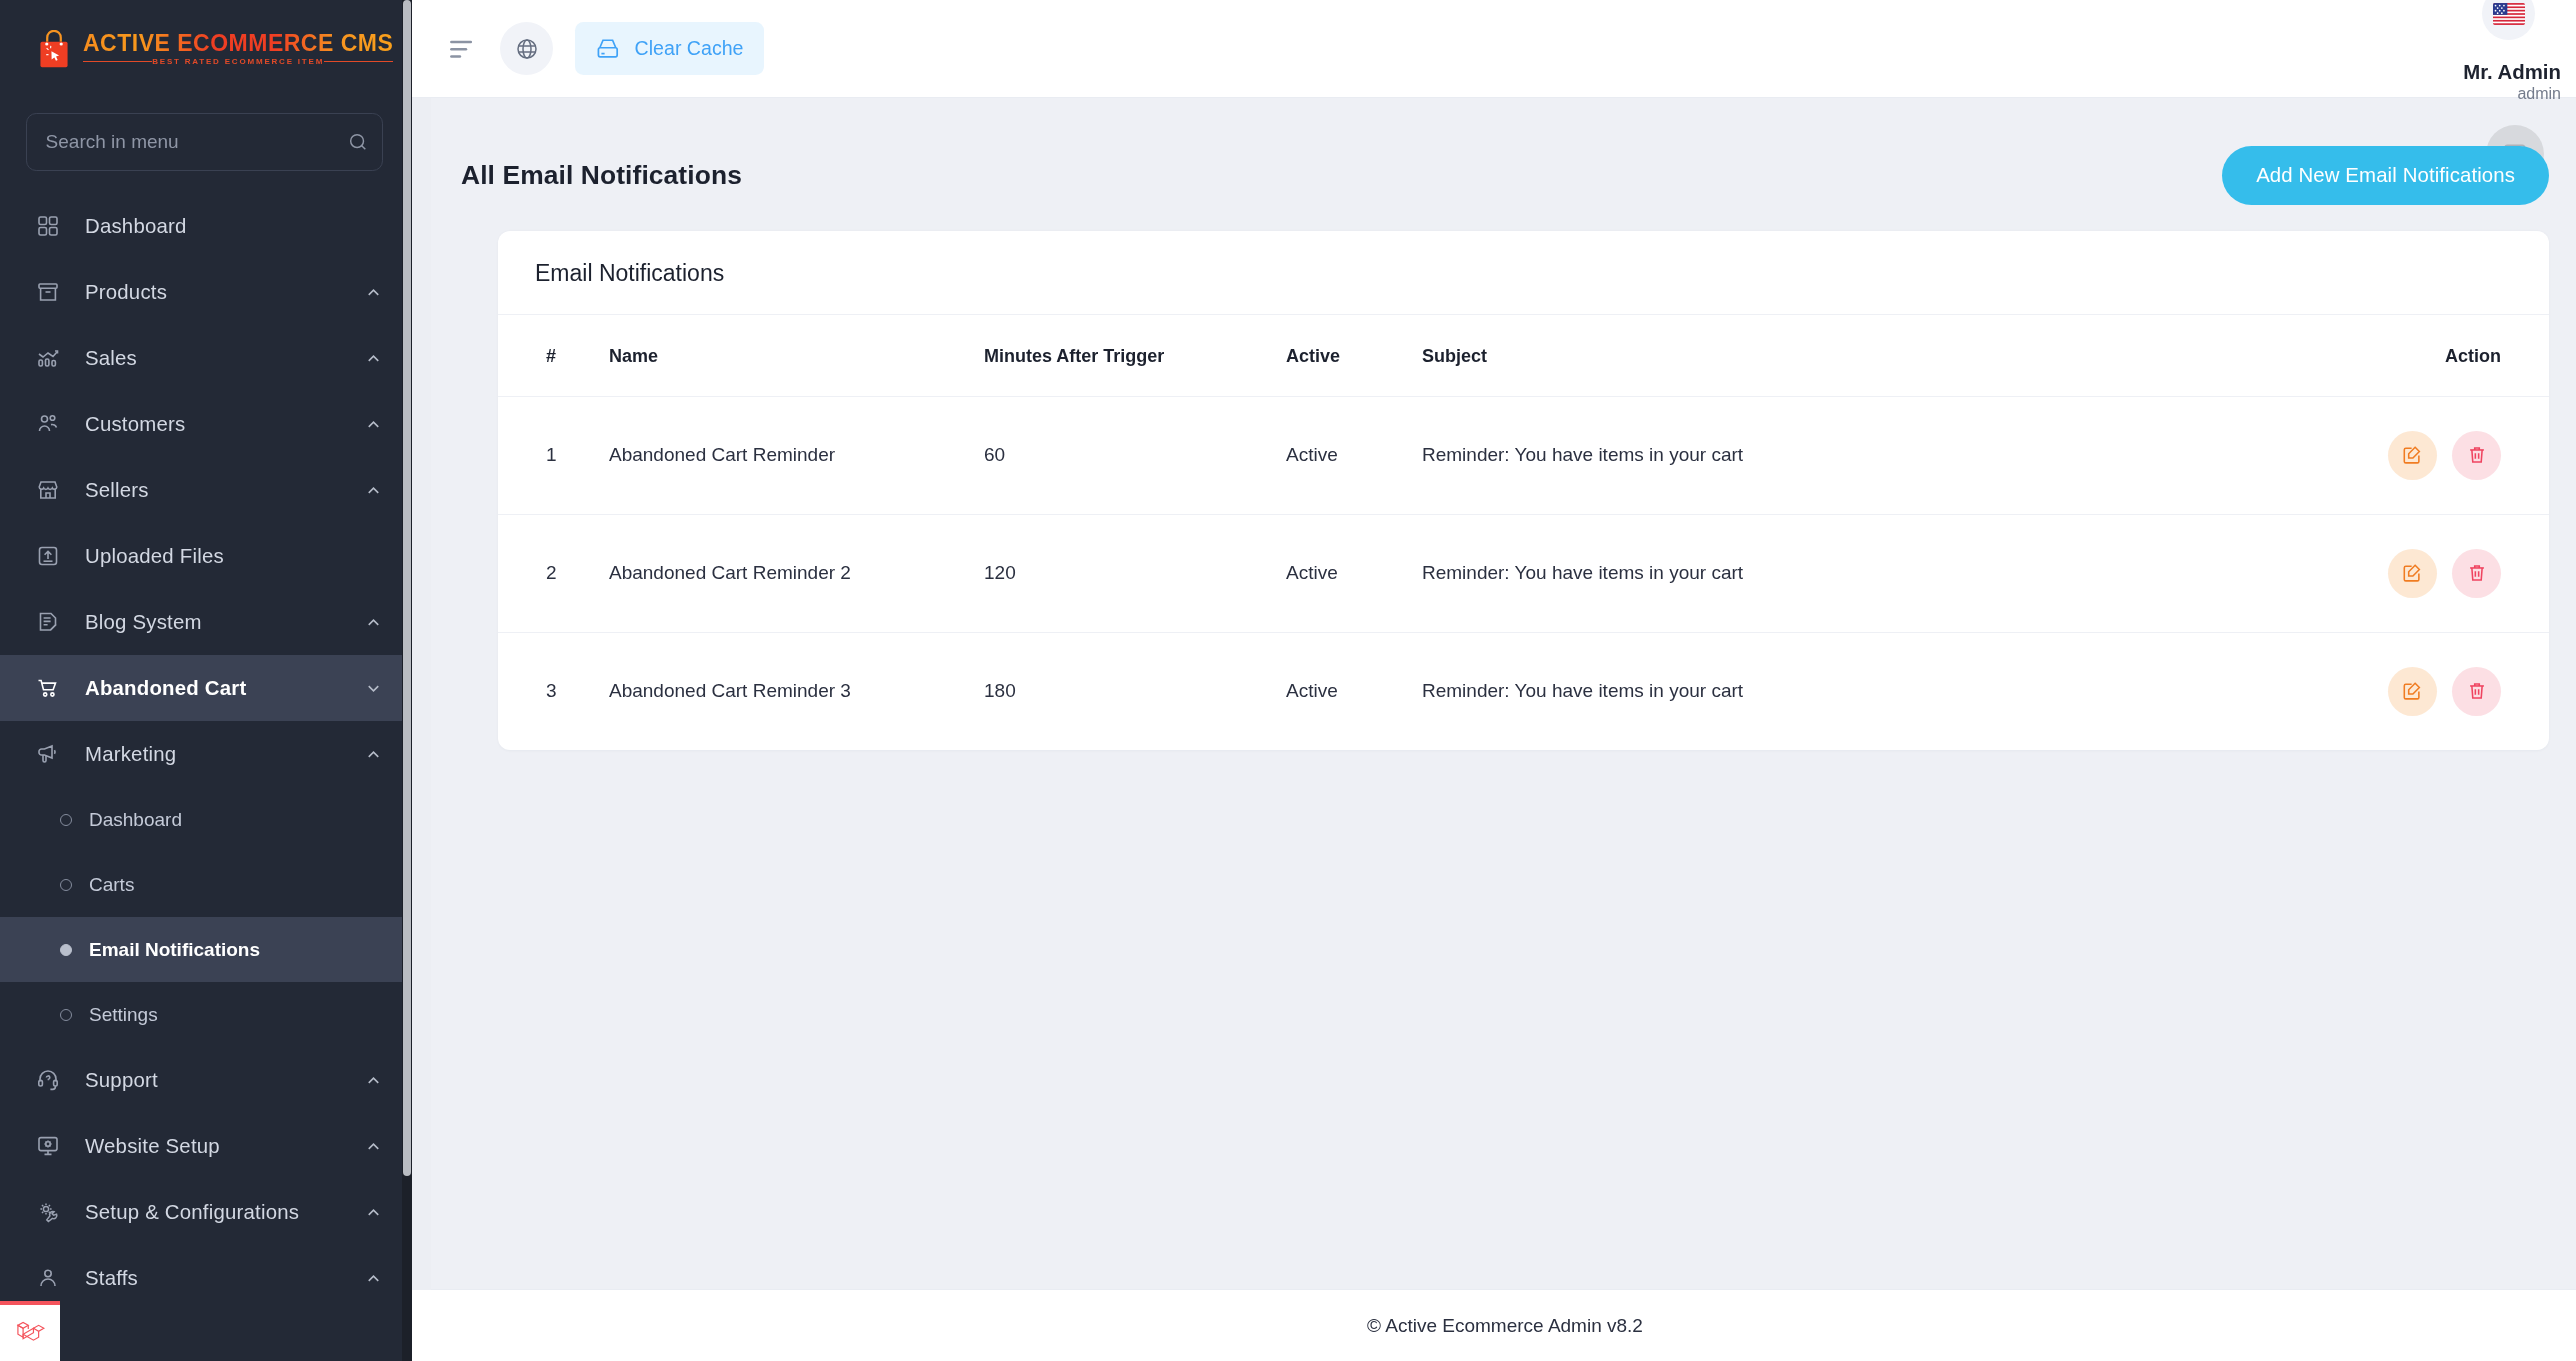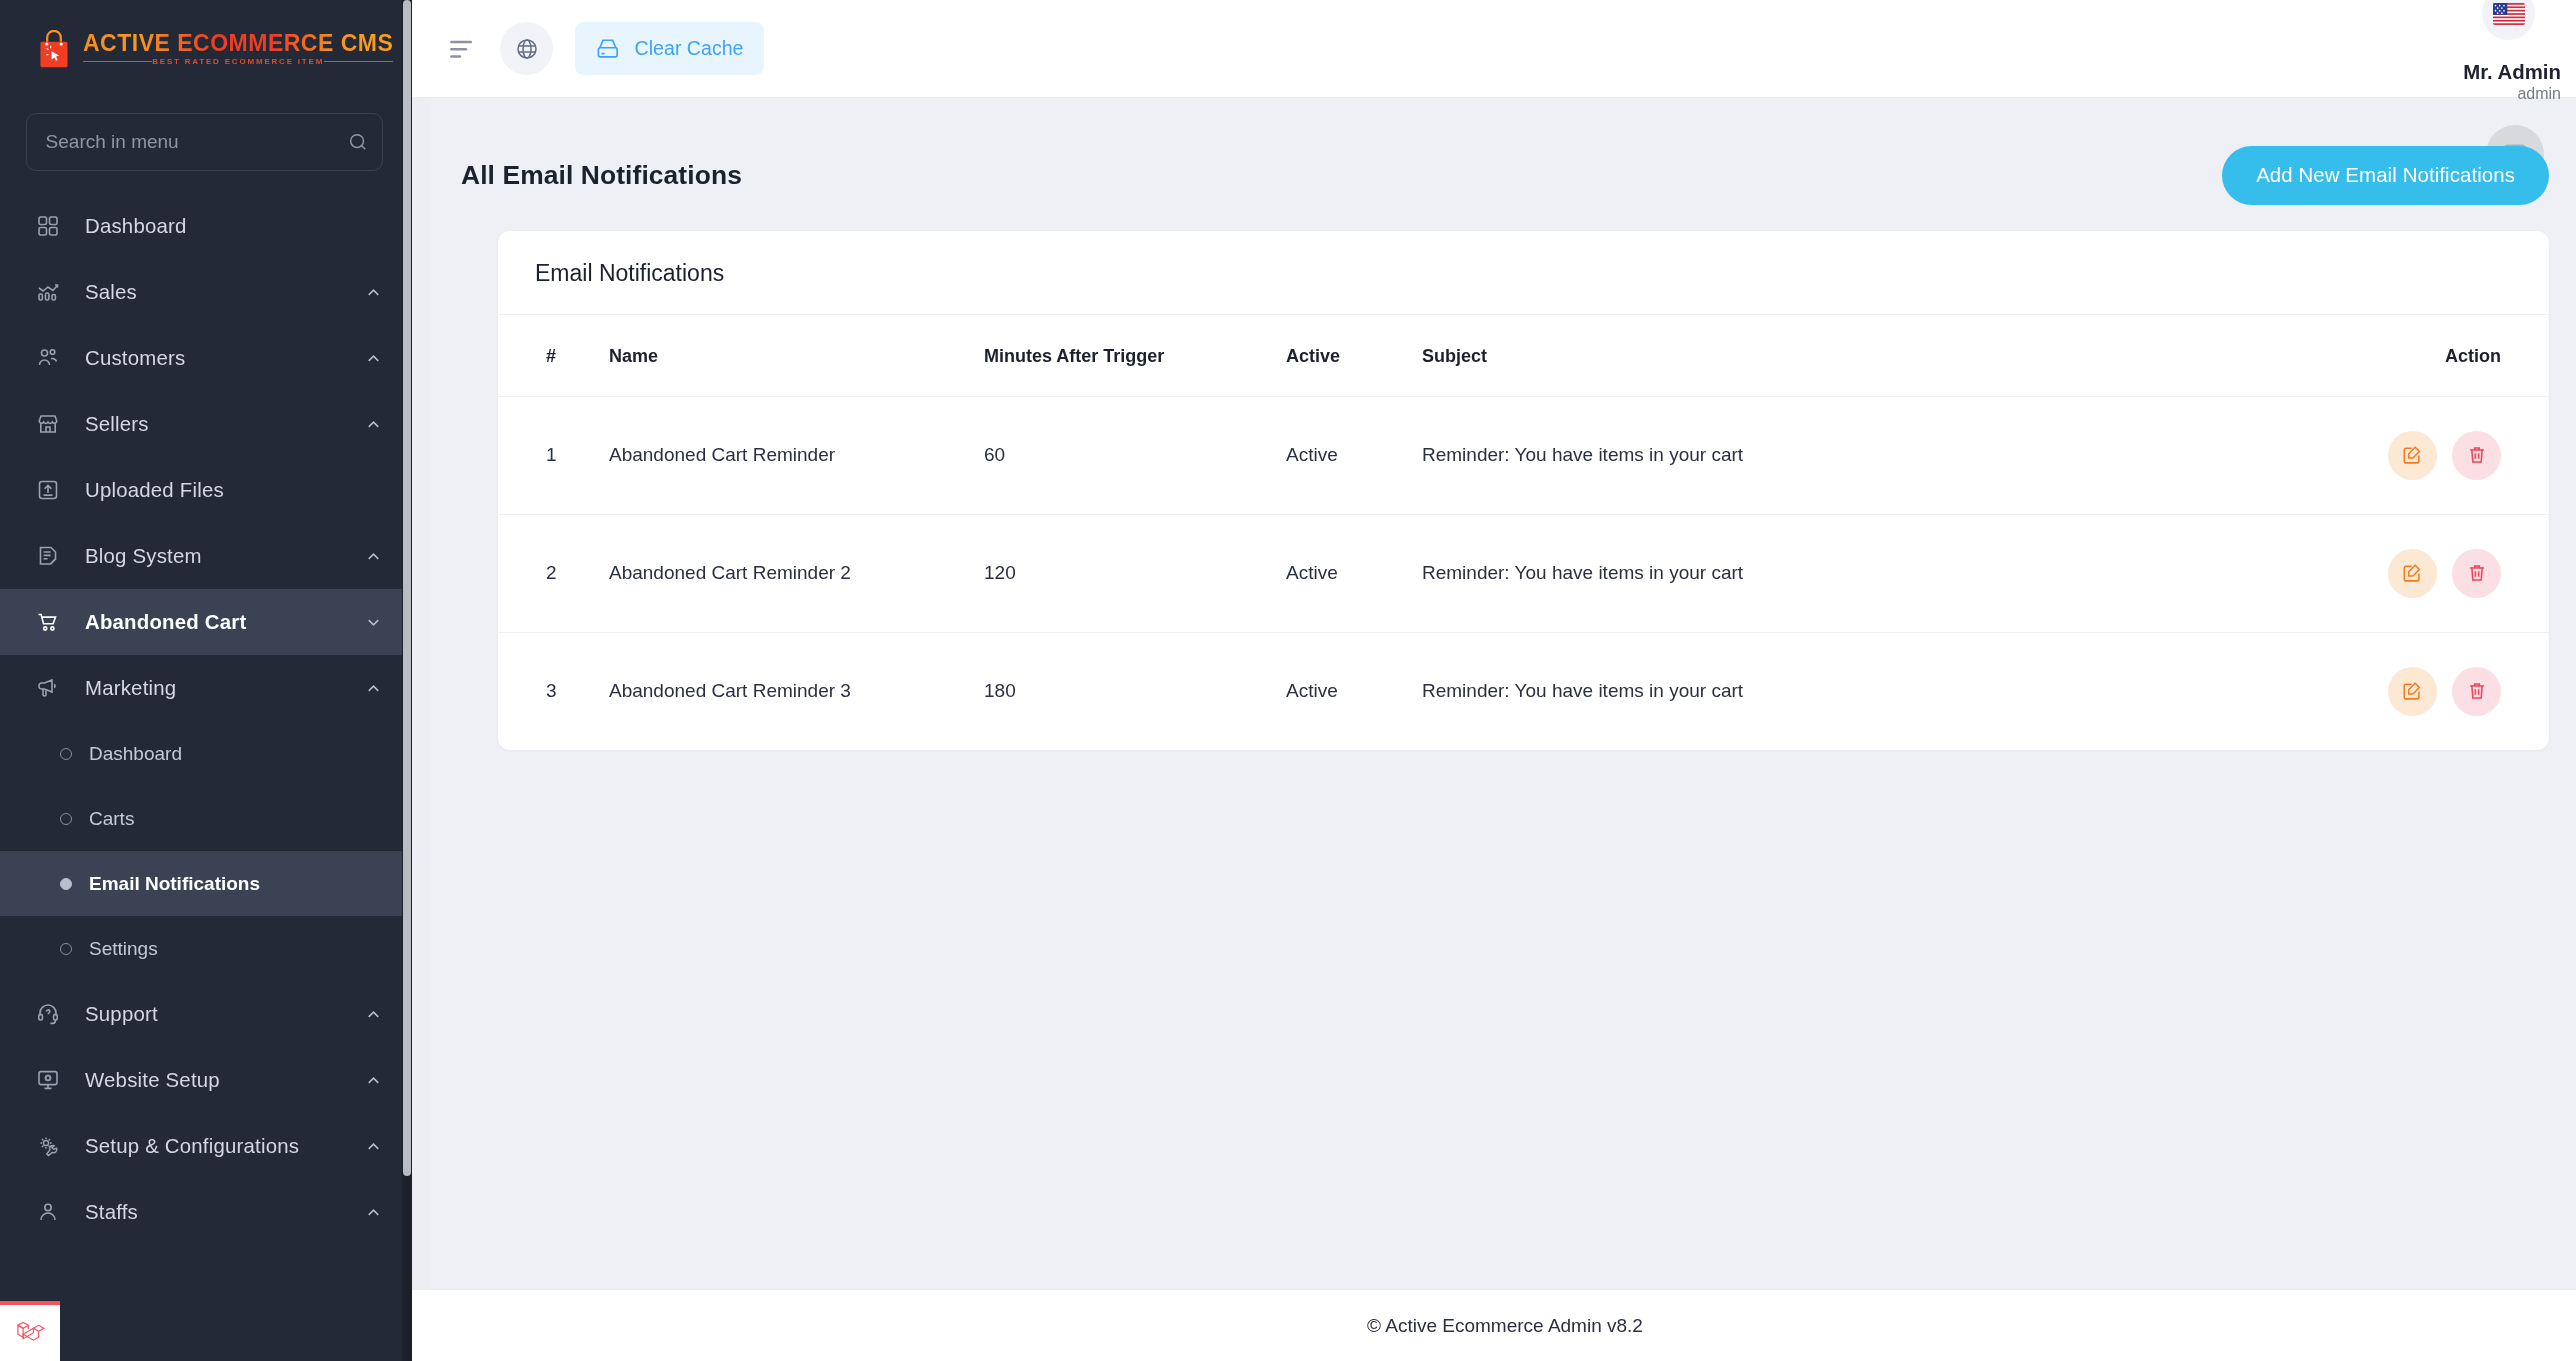--- a/index.html
+++ b/index.html
@@ -238,20 +238,35 @@
             <svg viewBox="0 0 24 24" width="24" height="24" fill="none" stroke="currentColor" stroke-width="1.6">
               <rect x="3" y="3" width="7.5" height="7.5" rx="1.6"></rect>
                 <rect x="13.5" y="3" width="7.5" height="7.5" rx="1.6"></rect>
               <rect x="3" y="13.5" width="7.5" height="7.5" rx="1.6"></rect>
                 <rect x="13.5" y="13.5" width="7.5" height="7.5" rx="1.6"></rect>
             </svg>
           </span>
           <span class="nav-label">Dashboard</span>
         </div>
 
+        <div class="nav-item">
+          <span class="n-ico">
+            <svg viewBox="0 0 24 24" width="24" height="24" fill="none" stroke="currentColor" stroke-width="1.6">
+              <rect x="3" y="4" width="18" height="4.2" rx="1"></rect>
+                <path d="M4.6 8.2 V20 h14.8 V8.2"></path>
+                <path d="M9.5 12 h5"></path>
+            </svg>
+          </span>
+          <span class="nav-label">Products</span>
+          <span class="chev">
+            <svg viewBox="0 0 24 24" fill="none" stroke="currentColor" stroke-width="2">
+                <path d="M6 15 l6-6 6 6"></path>
+              </svg>
+          </span>
+        </div>
 
         <div class="nav-item">
           <span class="n-ico">
             <svg viewBox="0 0 24 24" width="24" height="24" fill="none" stroke="currentColor" stroke-width="1.6">
               <path d="M3 8 l4 3 5-4 5 3.5 4-4.5"></path>
                 <path d="M19 5 h2.5v2.6"></path>
               <rect x="3" y="14" width="3.4" height="6" rx="1.4"></rect>
                 <rect x="9.5" y="13" width="3.4" height="7" rx="1.4"></rect>
               <rect x="16" y="14.5" width="3.4" height="5.5" rx="1.4"></rect>
             </svg>

